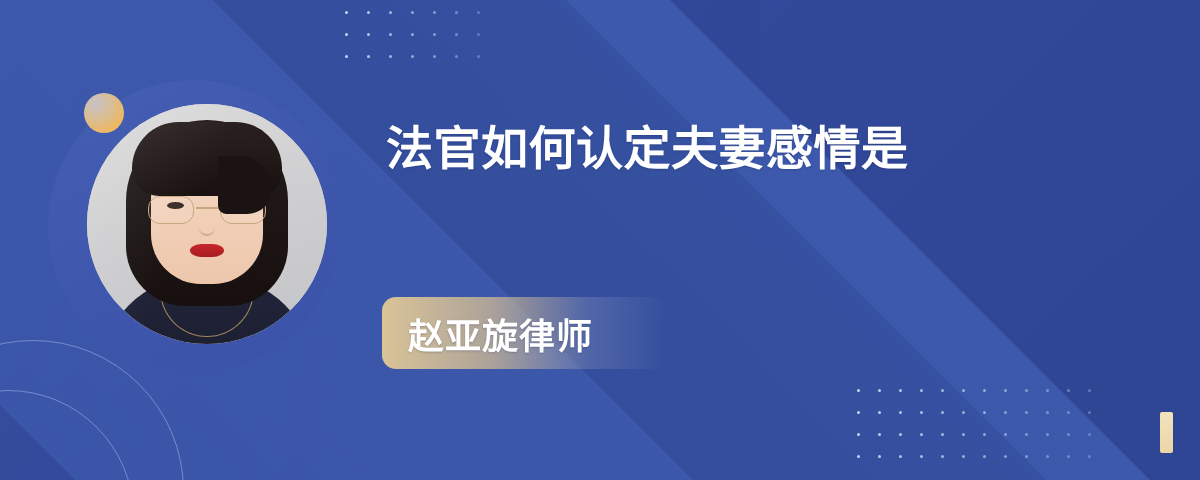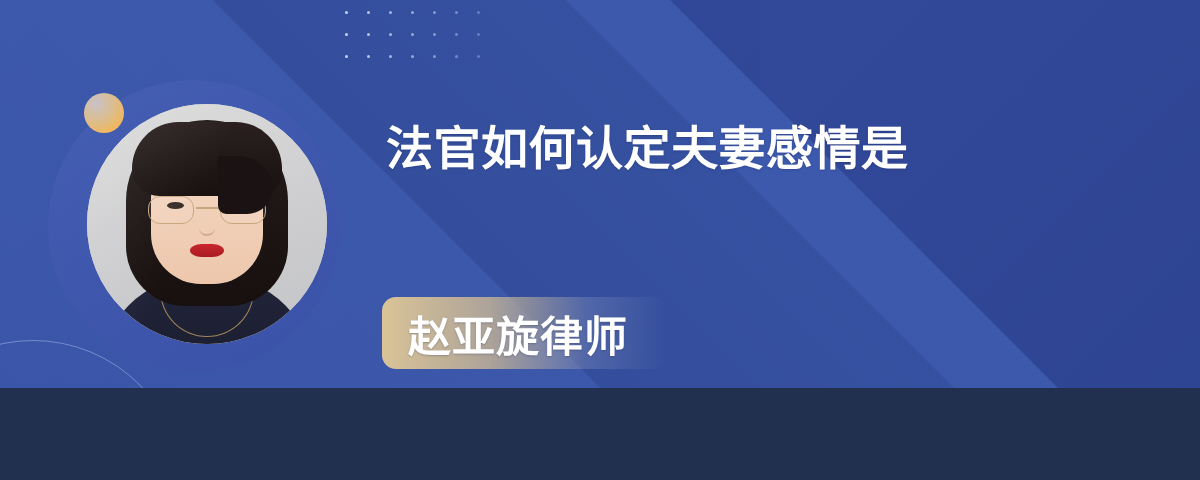--- a/index.html
+++ b/index.html
@@ -9,21 +9,21 @@
     background: #22304f;
   }
   body {
     font-family: "Liberation Sans", "DejaVu Sans", sans-serif;
   }
 
   
   .banner {
     position: relative;
     width: 1200px;
-    height: 388px;
+    height: 480px;
     overflow: hidden;
     background: #6d28d9;
     user-select: none;
   }
 
   
   .bg-base {
     position: absolute;
     inset: 0;
     background: linear-gradient(135deg, #3a53a1 0%, #33499b 35%, #2e4593 100%);
@@ -291,21 +291,21 @@
     width: 284px;
     height: 72px;
     border-radius: 14px;
     background: linear-gradient(90deg, rgba(226,201,150,.95) 0%, rgba(216,192,146,.72) 38%, rgba(150,160,195,.30) 72%, rgba(90,118,190,0) 100%);
     display: flex;
     align-items: center;
   }
   .name-badge .name-text {
     margin-left: 26px;
     color: #ffffff;
-    font-size: 43px;
+    font-size: 36px;
     font-weight: 700;
     letter-spacing: 1px;
     text-shadow: 0 1px 2px rgba(40,50,90,.3);
   }
 
   
   .gold-bar {
     position: absolute;
     left: 1160px;
     top: 412px;

